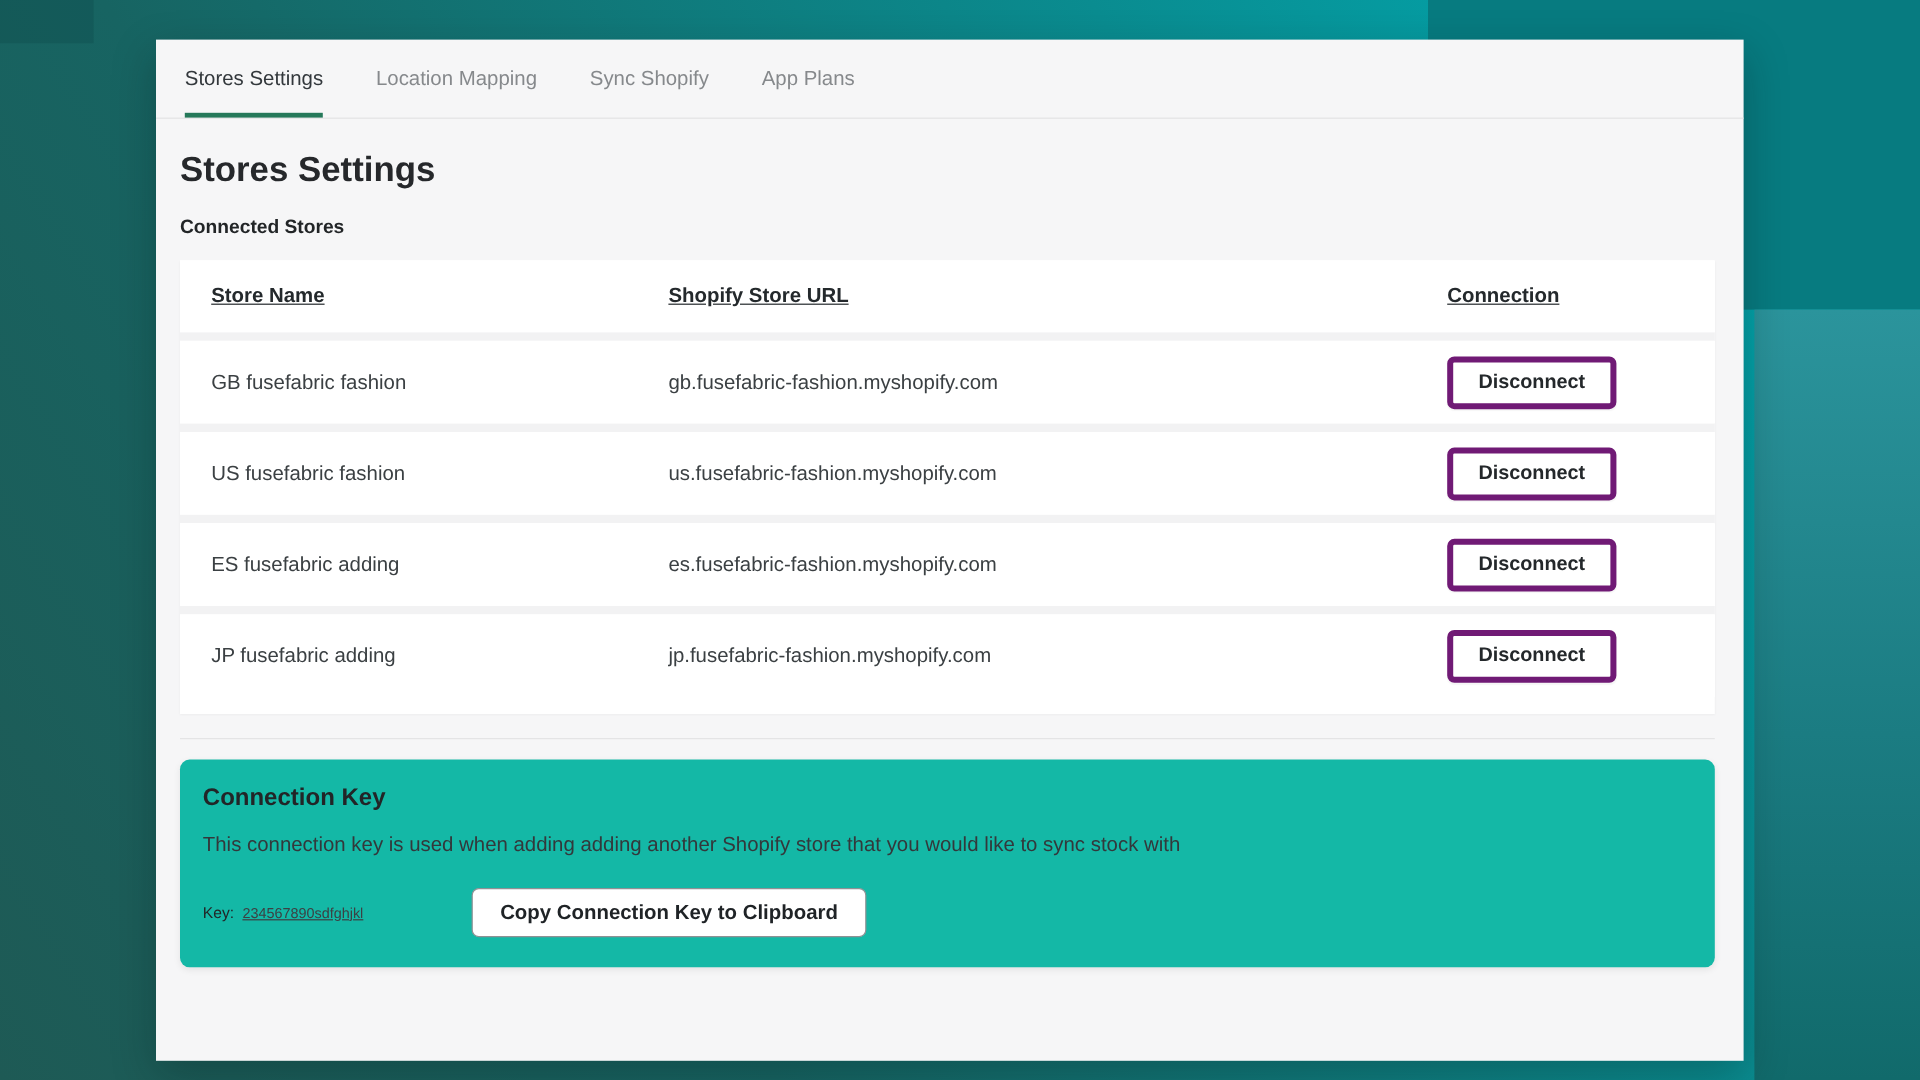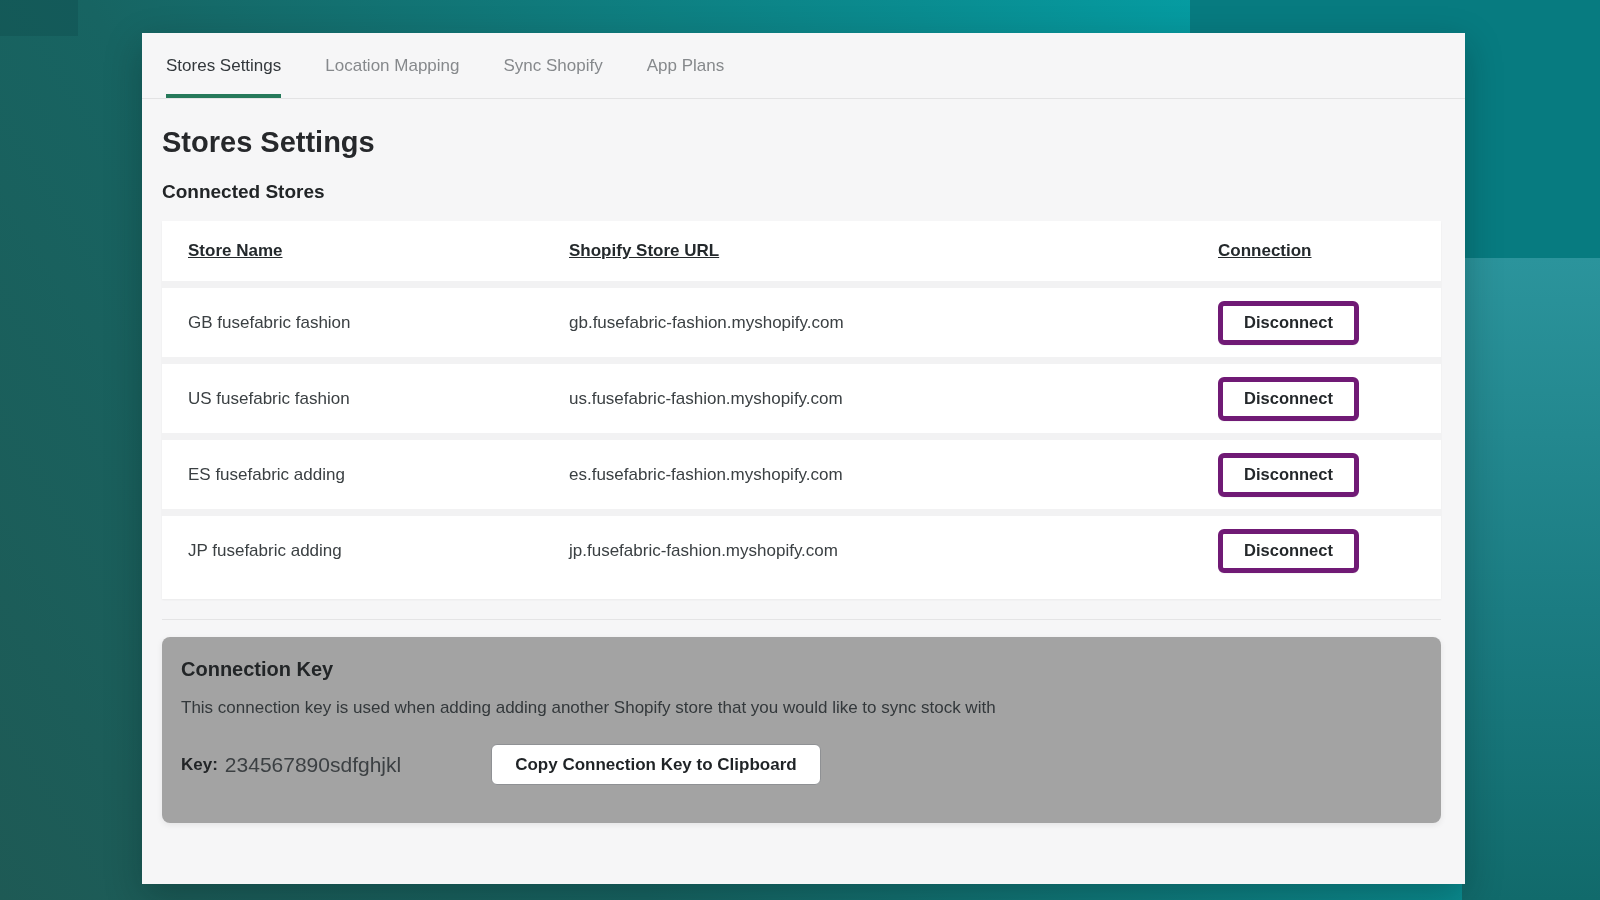--- a/index.html
+++ b/index.html
@@ -23,42 +23,42 @@
     position:absolute; left:1462px; top:258px; right:0; bottom:0;
     background:linear-gradient(180deg,#2B949C 0%,#1B7C82 55%,#116A6B 100%);
   }
   .bg-square-topleft {
     position:absolute; left:0; top:0; width:78px; height:36px;
     background:rgba(0,45,50,0.16);
   }
 
   
   .app-card {
-    position:absolute; left:142px; top:33px; width:1323px; height:851px;
+    position:absolute; left:130px; top:33px; width:1323px; height:851px;
     background:#F6F6F7;
     box-shadow:0 12px 34px rgba(0,20,22,0.28);
   }
 
   
   .tabbar {
     display:flex; align-items:stretch; gap:44px;
     height:66px; padding:0 24px;
     border-bottom:1px solid #E3E3E4;
   }
   .tab {
     display:flex; align-items:center;
     font-size:17px; color:#86898C; cursor:pointer;
     border-bottom:4px solid transparent; padding-top:4px;
   }
   .tab.active { color:#33383C; border-bottom-color:#26795A; }
 
   
   .content { padding:27px 24px 0 20px; }
   .page-title { font-size:29px; font-weight:bold; color:#26282B; margin-bottom:22px; }
-  .section-title { font-size:19px; font-weight:bold; color:#222527; margin-bottom:18px; }
+  .section-title { font-size:16px; font-weight:bold; color:#222527; margin-bottom:18px; }
 
   
   .stores-table {
     background:#FFFFFF;
     padding-bottom:14px;
     box-shadow:0 1px 2px rgba(0,0,0,0.05);
   }
   .t-row {
     display:grid;
     grid-template-columns:381px 649px 1fr;
@@ -76,29 +76,29 @@
     font-family:inherit; font-size:16.5px; font-weight:bold; color:#24282B;
     cursor:pointer; box-shadow:0 1px 1px rgba(0,0,0,0.04);
   }
 
   
   .divider { border:none; border-top:1px solid #E4E4E5; margin:20px 0 0 0; }
 
   
   .key-card {
     margin-top:17px;
-    background:#a3a3a3; border-radius:8px;
-    padding:21px 20px 38px 19px;
+    background:#14b8a6; border-radius:8px;
+    padding:21px 20px 25px 19px;
     box-shadow:0 2px 6px rgba(0,0,0,0.08);
   }
   .key-card-title { font-size:20px; font-weight:bold; color:#222527; margin-bottom:17px; }
   .key-card-desc { font-size:17px; color:#33383B; margin-bottom:26px; }
   .key-row { display:flex; align-items:center; }
-  .key-label { font-size:17px; font-weight:bold; color:#222527; margin-right:7px; }
-  .key-value { font-size:21px; color:#3C4043; }
+  .key-label { font-size:13px; font-weight:normal; color:#222527; margin-right:7px; }
+  .key-value { font-size:12px; color:#3C4043;text-decoration:underline; }
   .btn-copy {
     margin-left:90px;
     height:41px; padding:0 23px;
     background:#FFFFFF; border:1px solid #8F9194; border-radius:6px;
     font-family:inherit; font-size:17px; font-weight:bold; color:#1F2326;
     cursor:pointer;
   }
 </style>
 </head>
 <body>

